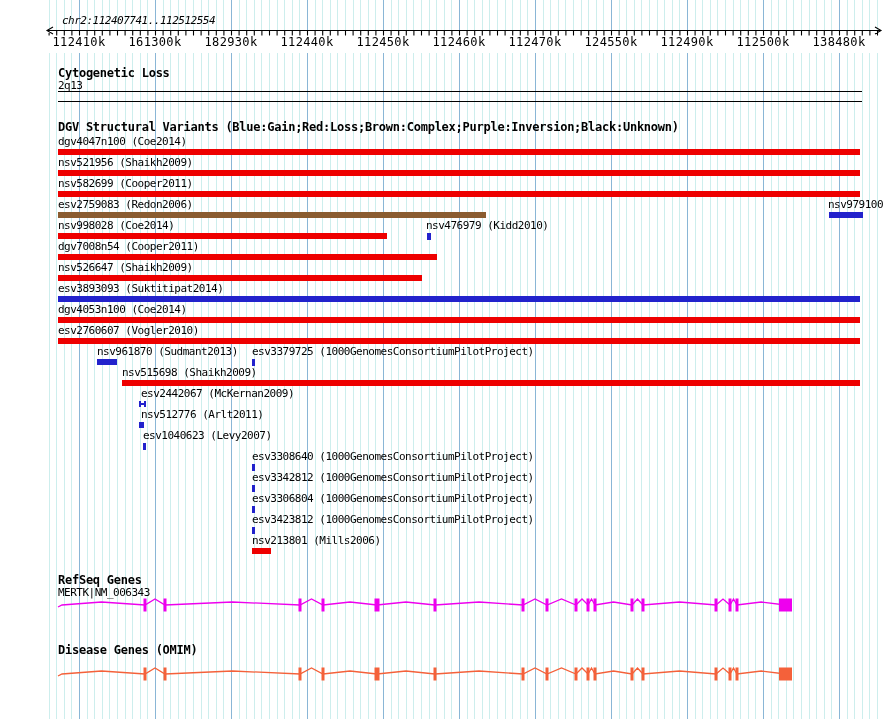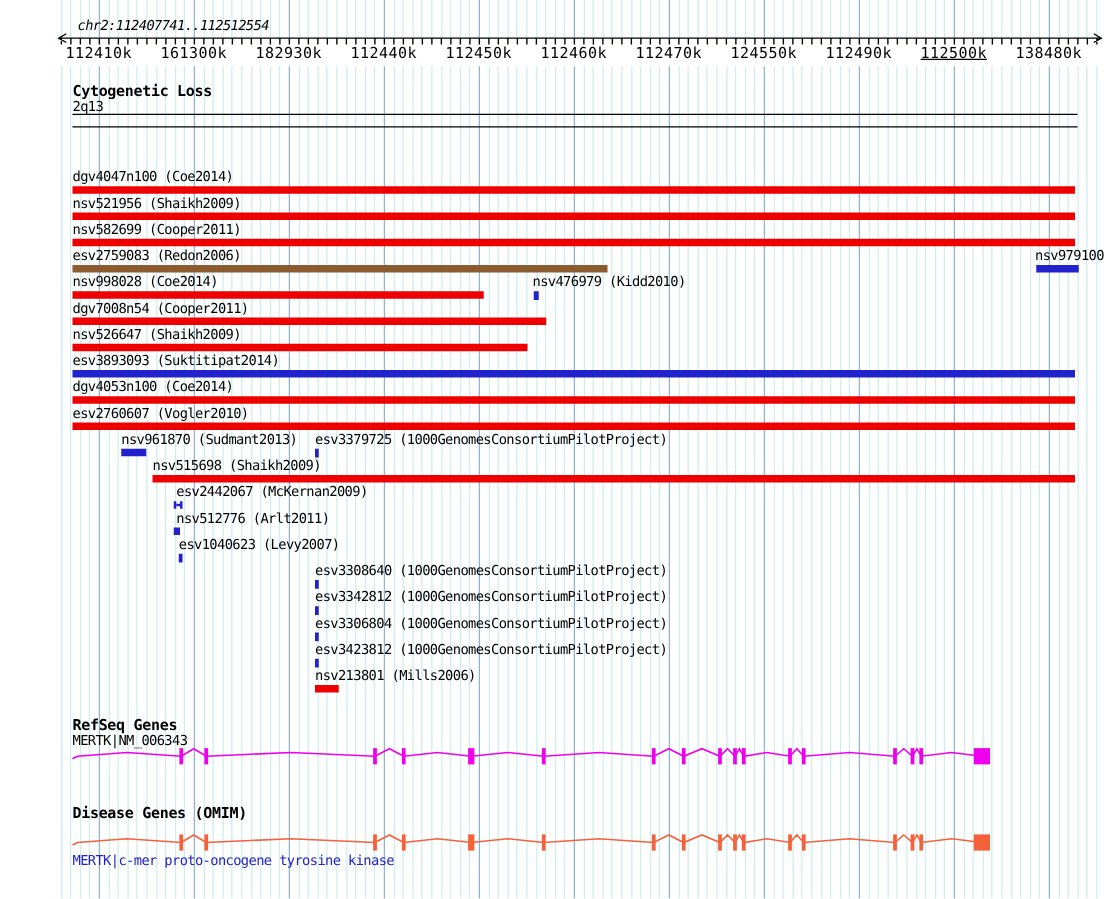--- a/index.html
+++ b/index.html
@@ -251,28 +251,29 @@
   <div id="ruler-labels">
       <div class="abs rlabel" style="left: 79px; top: 36px;">112410k</div>
       <div class="abs rlabel" style="left: 155px; top: 36px;">161300k</div>
       <div class="abs rlabel" style="left: 231px; top: 36px;">182930k</div>
       <div class="abs rlabel" style="left: 307px; top: 36px;">112440k</div>
       <div class="abs rlabel" style="left: 383px; top: 36px;">112450k</div>
       <div class="abs rlabel" style="left: 459px; top: 36px;">112460k</div>
       <div class="abs rlabel" style="left: 535px; top: 36px;">112470k</div>
       <div class="abs rlabel" style="left: 611px; top: 36px;">124550k</div>
       <div class="abs rlabel" style="left: 687px; top: 36px;">112490k</div>
-      <div class="abs rlabel" style="left: 763px; top: 36px; text-decoration: underline;">112500k</div>
+      <div class="abs rlabel" style="left: 763px; top: 36px;">112500k</div>
       <div class="abs rlabel" style="left: 839px; top: 36px;">138480k</div>
     </div>
 
   <div class="abs hdr" style="left:58px;top:67px;">Cytogenetic Loss</div>
   <div class="abs lbl" style="left:58px;top:80px;">2q13</div>
   <div class="bandbox" id="cytoband-box" style="left: 58px; top: 91px; width: 804px; height: 9px;"></div>
 
+  <div class="abs hdr" style="left:58px;top:121px;">DGV Structural Variants (Blue:Gain;Red:Loss;Brown:Complex;Purple:Inversion;Black:Unknown)</div>
 
   <div id="dgv-rows">
       <div class="abs lbl" style="left: 58px; top: 136px;">dgv4047n100 (Coe2014)</div>
       <div class="bar" style="left: 58px; top: 149px; width: 802px; height: 6px; background: rgb(238, 0, 0);"></div>
       <div class="abs lbl" style="left: 58px; top: 157px;">nsv521956 (Shaikh2009)</div>
       <div class="bar" style="left: 58px; top: 170px; width: 802px; height: 6px; background: rgb(238, 0, 0);"></div>
       <div class="abs lbl" style="left: 58px; top: 178px;">nsv582699 (Cooper2011)</div>
       <div class="bar" style="left: 58px; top: 191px; width: 802px; height: 6px; background: rgb(238, 0, 0);"></div>
       <div class="abs lbl" style="left: 58px; top: 199px;">esv2759083 (Redon2006)</div>
       <div class="bar" style="left: 58px; top: 212px; width: 428px; height: 6px; background: rgb(138, 92, 48);"></div>
@@ -355,15 +356,14 @@
       <rect x="574.5" y="667.5" width="3" height="13" fill="#f4613a"></rect>
       <rect x="586.5" y="667.5" width="3" height="13" fill="#f4613a"></rect>
       <rect x="593.5" y="667.5" width="3" height="13" fill="#f4613a"></rect>
       <rect x="630.5" y="667.5" width="3" height="13" fill="#f4613a"></rect>
       <rect x="641.5" y="667.5" width="3" height="13" fill="#f4613a"></rect>
       <rect x="714.5" y="667.5" width="3" height="13" fill="#f4613a"></rect>
       <rect x="728.5" y="667.5" width="3" height="13" fill="#f4613a"></rect>
       <rect x="735.5" y="667.5" width="3" height="13" fill="#f4613a"></rect>
       <rect x="779" y="667.5" width="13" height="13" fill="#f4613a"></rect>
     </svg>
-  <div class="abs lbl" id="omim-gene-label" style="left: 58px; top: 683px; color: rgb(34, 34, 204);">MERTK|c-mer proto-oncogene tyrosine kinase</div>
 
 </div>
 
 </body></html>

